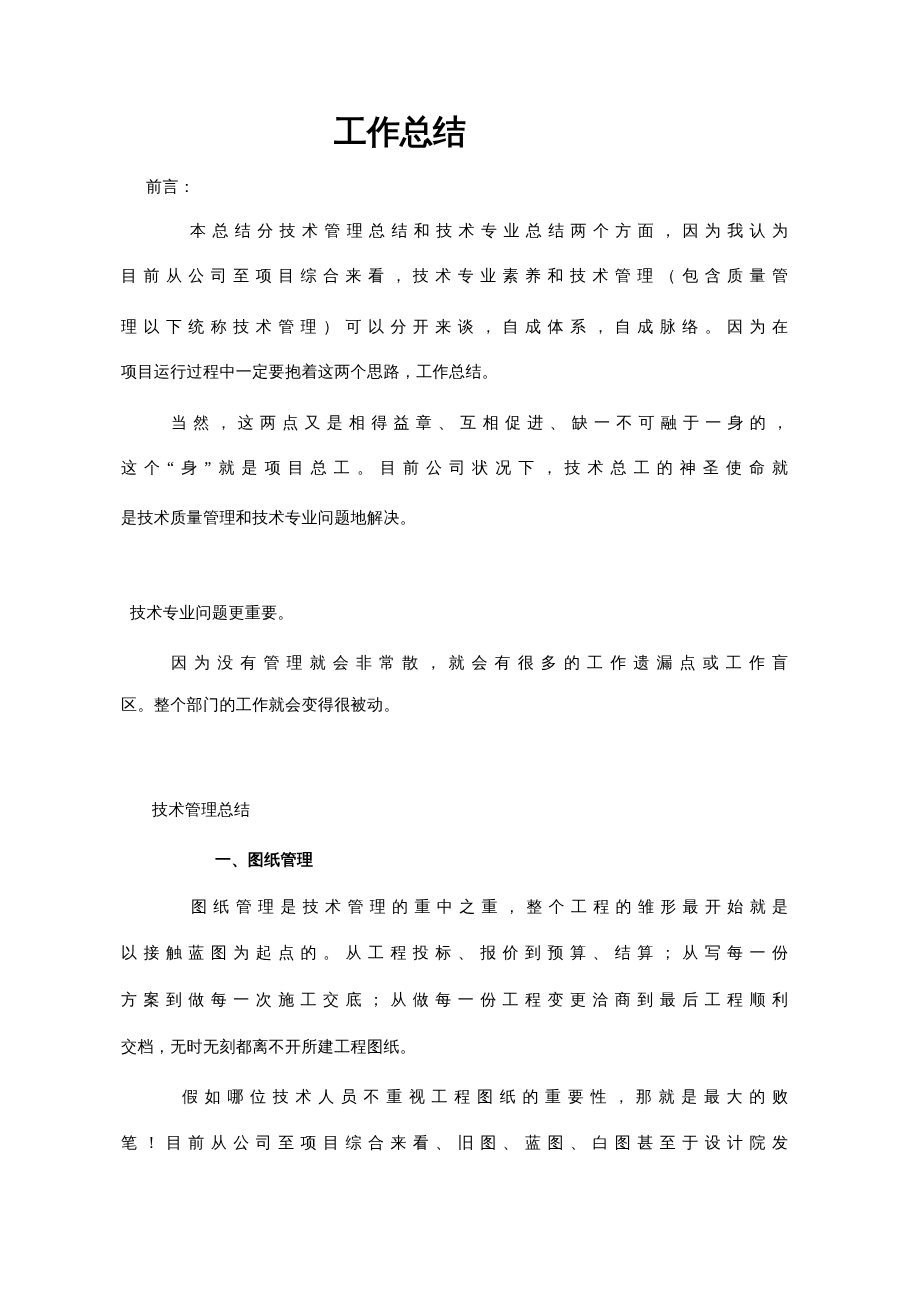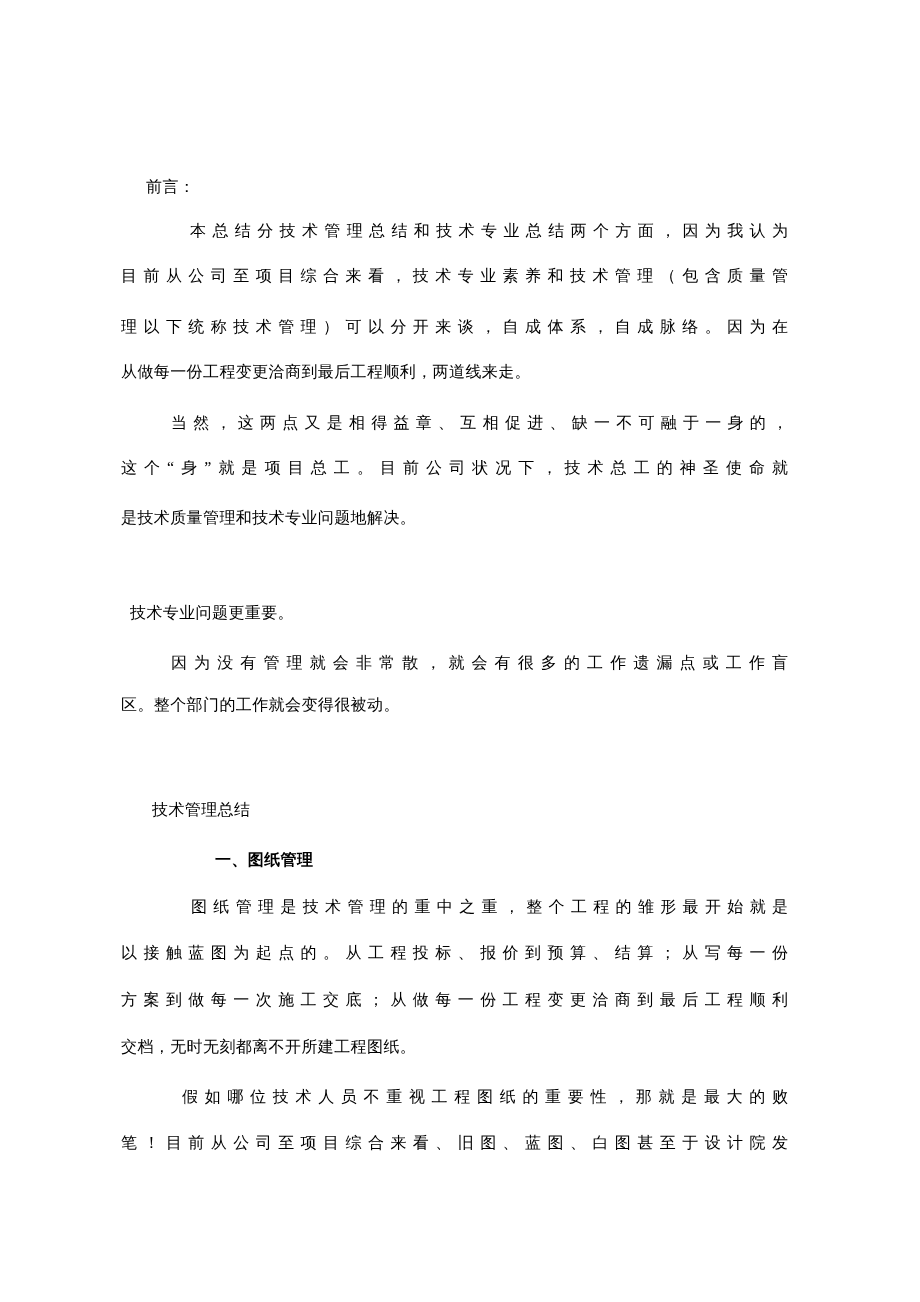--- a/index.html
+++ b/index.html
@@ -34,27 +34,28 @@
     letter-spacing: 0;
     white-space: pre;
   }
   .bold { font-weight: bold; }
 </style>
 </head>
 <body>
 
 <div class="page">
 
+  <div class="doc-title" style="top:112px; left:334px;">工作总结</div>
 
   <div class="line" style="top:172px; left:146px;">前言：</div>
 
   <div class="line just" style="top:216px; left:190px; width:598px;">本总结分技术管理总结和技术专业总结两个方面，因为我认为</div>
   <div class="line just" style="top:261px; left:121px; width:667px;">目前从公司至项目综合来看，技术专业素养和技术管理（包含质量管</div>
   <div class="line just" style="top:312px; left:121px; width:667px;">理以下统称技术管理）可以分开来谈，自成体系，自成脉络。因为在</div>
-  <div class="line" style="top:357px; left:121px;">从做每一份工程变更洽商到最后工程顺利，两道线来走。</div>
+  <div class="line" style="top:357px; left:121px;">项目运行过程中一定要抱着这两个思路，工作总结。</div>
 
   <div class="line just" style="top:453px; left:121px; width:667px;">这个“身”就是项目总工。目前公司状况下，技术总工的神圣使命就</div>
   <div class="line just" style="top:408px; left:171px; width:617px;">当然，这两点又是相得益章、互相促进、缺一不可融于一身的，</div>
   <div class="line" style="top:503px; left:121px;">是技术质量管理和技术专业问题地解决。</div>
 
   <div class="line" style="top:598px; left:130px;">技术专业问题更重要。</div>
 
   <div class="line just" style="top:648px; left:171px; width:617px;">因为没有管理就会非常散，就会有很多的工作遗漏点或工作盲</div>
   <div class="line" style="top:690px; left:121px;">区。整个部门的工作就会变得很被动。</div>
 

